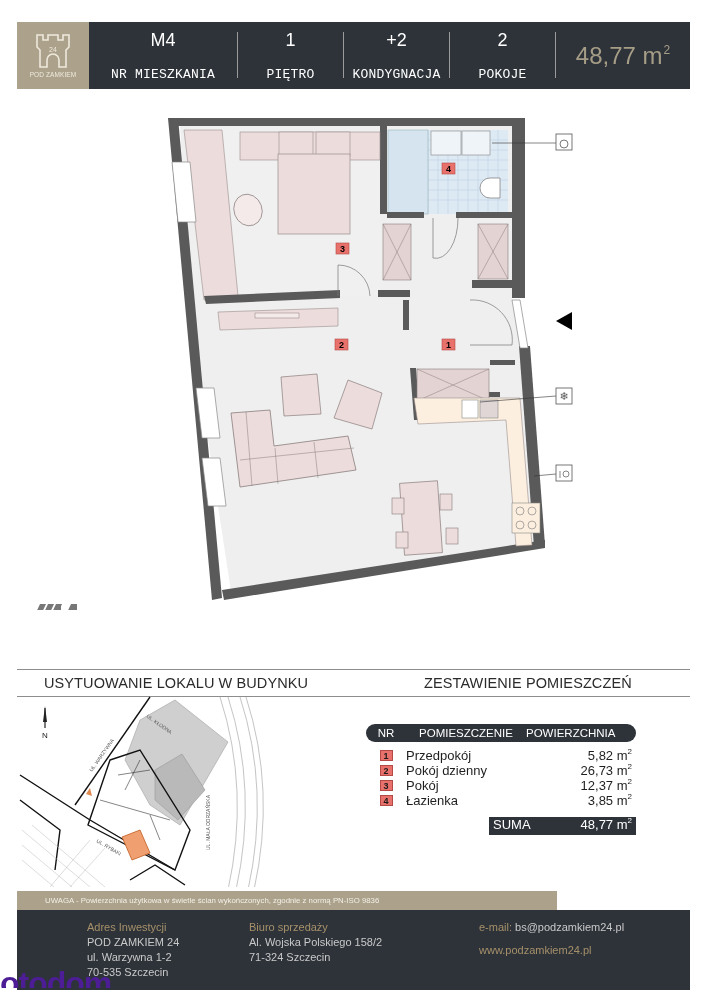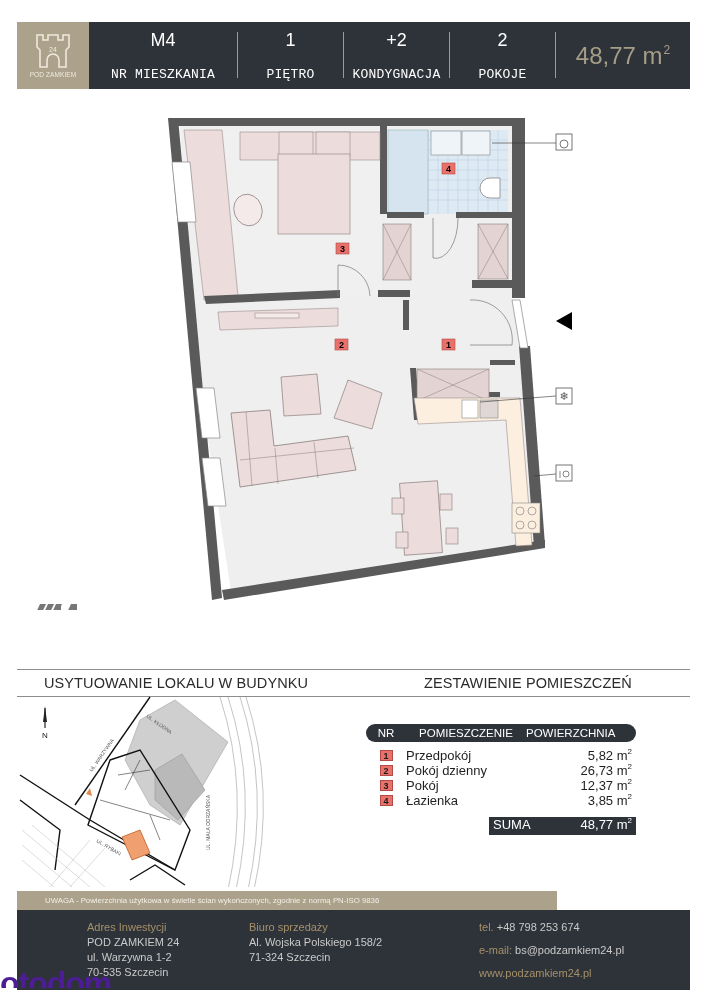--- a/index.html
+++ b/index.html
@@ -372,18 +372,17 @@
     <span class="line">POD ZAMKIEM 24</span>
     <span class="line">ul. Warzywna 1-2</span>
     <span class="line">70-535 Szczecin</span>
   </div>
   <div class="fcol" style="left:232px">
     <span class="line accent">Biuro sprzedaży</span>
     <span class="line">Al. Wojska Polskiego 158/2</span>
     <span class="line">71-324 Szczecin</span>
   </div>
   <div class="fcol c3" style="left:462px">
-    <span class="line"><span class="accent">tel.</span> <span>+48 798 253 674</span></span>
     <span class="line"><span class="accent">e-mail:</span> <span>bs@podzamkiem24.pl</span></span>
     <span class="line accent">www.podzamkiem24.pl</span>
   </div>
 </div>
 <div class="watermark">otodom</div>
 
 </body></html>

